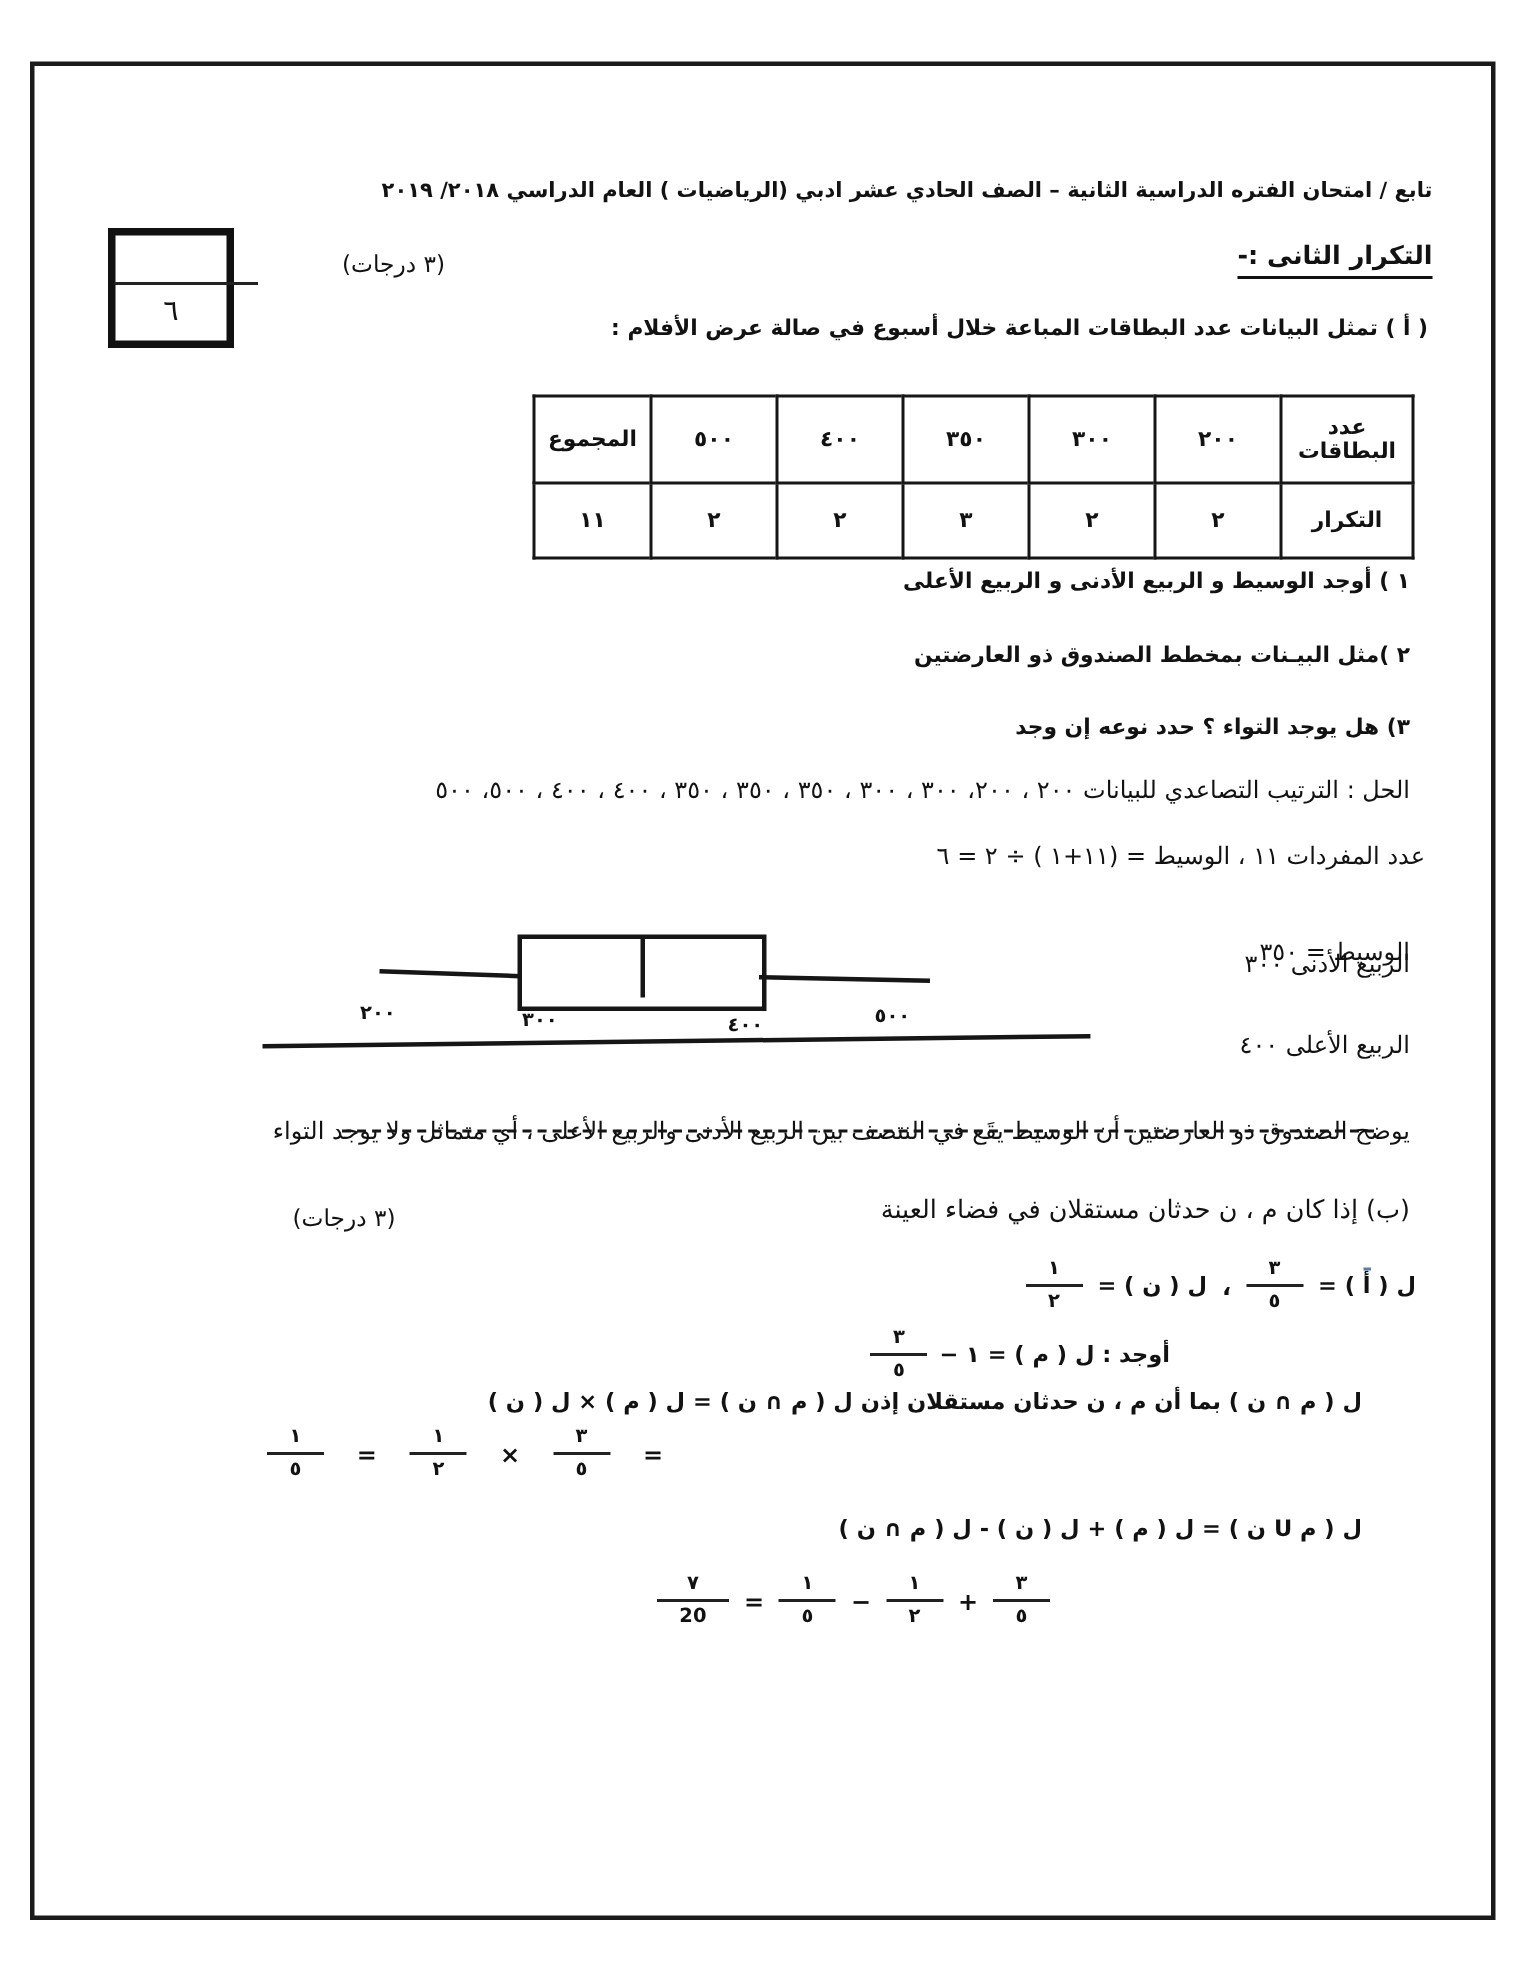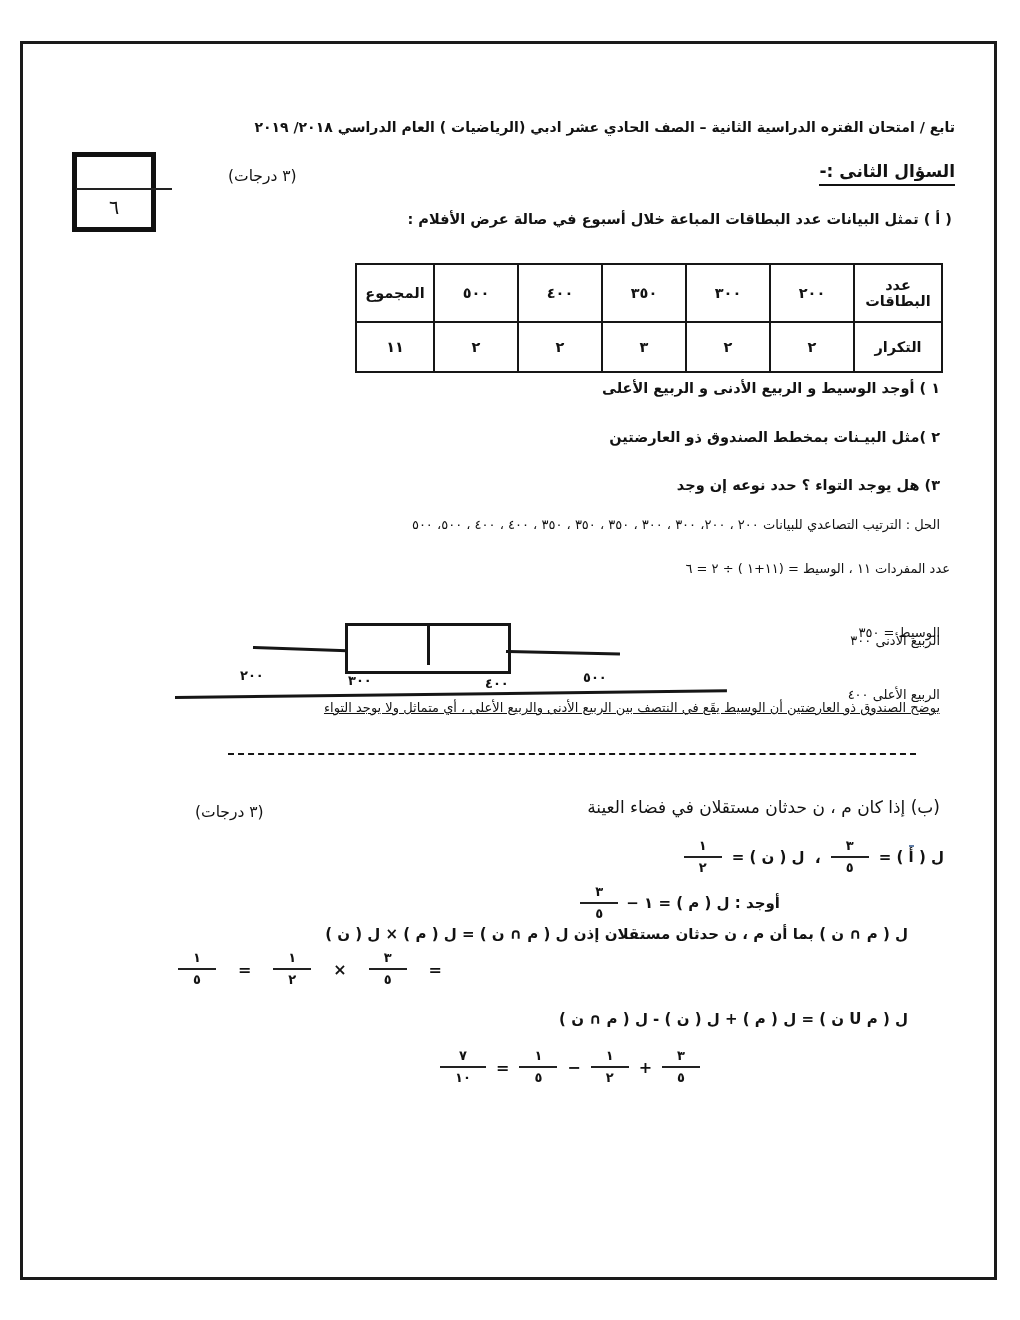--- a/index.html
+++ b/index.html
@@ -7,21 +7,21 @@
   .page{position:relative;width:1020px;height:1320px;background:#fff;overflow:hidden;}
   .abs{position:absolute;}
   .frame{position:absolute;left:20px;top:41px;width:971px;height:1233px;border:3px solid #1a1a1a;}
   .grade-box{position:absolute;left:72px;top:152px;width:74px;height:70px;border:5px solid #111;}
   .grade-divider{position:absolute;left:76px;top:188px;width:96px;height:2px;background:#222;}
   .grade-value{position:absolute;left:90px;top:196px;width:48px;text-align:center;font-size:19px;}
   .hdr{font-weight:bold;font-size:14px;white-space:nowrap;}
   .q-title{font-weight:bold;font-size:17px;border-bottom:2px solid #111;padding-bottom:3px;white-space:nowrap;}
   .marks{font-size:15.5px;white-space:nowrap;}
   .bold-line{font-weight:bold;font-size:14.5px;white-space:nowrap;}
-  .reg-line{font-size:13px;white-space:nowrap;}
+  .reg-line{font-size:16px;white-space:nowrap;}
   .data-table{border-collapse:collapse;text-align:center;font-weight:bold;font-size:14.5px;}
   .data-table td{border:2px solid #161616;vertical-align:middle;padding:2px 4px;}
   .data-table .r1 td{height:52px;}
   .data-table .r2 td{height:44px;}
   .c-name{width:78px;}
   .c-val{width:74px;}
   .c-tot{width:68px;}
   .bp{background:#161616;}
   .bp-box{position:absolute;left:345px;top:623px;width:160px;height:45px;border:3px solid #161616;}
   .bp-median{position:absolute;left:427px;top:626px;width:3px;height:39px;background:#161616;}
@@ -44,21 +44,21 @@
 <div class="page">
 
   <div class="frame"></div>
 
   <div class="grade-box"></div>
   <div class="grade-divider"></div>
   <div class="grade-value">٦</div>
 
   <div class="abs hdr" dir="rtl" style="right:65px;top:119px;">تابع / امتحان الفتره الدراسية الثانية – الصف الحادي عشر ادبي (الرياضيات ) العام الدراسي ٢٠١٨/ ٢٠١٩</div>
 
-  <div class="abs q-title" dir="rtl" style="right:65px;top:161px;">السؤال الثانى :-</div>
+  <div class="abs q-title" dir="rtl" style="right:65px;top:161px;">التكرار الثانى :-</div>
   <div class="abs marks" dir="rtl" style="left:228px;top:167px;">(٣ درجات)</div>
 
   <div class="abs bold-line" dir="rtl" style="right:68px;top:211px;">( أ )  تمثل البيانات عدد البطاقات المباعة خلال أسبوع في صالة عرض الأفلام :</div>
 
   <table class="data-table abs" dir="rtl" style="left:355px;top:263px;">
     <tbody>
         <tr class="r1">
       <td class="c-name">عدد البطاقات</td>
       <td class="c-val">٢٠٠</td>
       <td class="c-val">٣٠٠</td>
@@ -92,21 +92,21 @@
   <div class="bp-wl bp"></div>
   <div class="bp-box"></div>
   <div class="bp-median"></div>
   <div class="bp-wr bp"></div>
   <div class="bp-label" style="left:240px;top:668px;">٢٠٠</div>
   <div class="bp-label" style="left:348px;top:673px;">٣٠٠</div>
   <div class="bp-label" style="left:485px;top:676px;">٤٠٠</div>
   <div class="bp-label" style="left:583px;top:670px;">٥٠٠</div>
   <div class="bp-axis bp"></div>
 
-  <div class="abs reg-line" dir="rtl" style="right:80px;top:700px;text-decoration:underline;">يوضح الصندوق ذو العارضتين أن الوسيط يقَع في النتصف بين الربيع الأدنى والربيع الأعلى ، أي متماثل ولا يوجد التواء</div>
+  <div class="abs reg-line" dir="rtl" style="right:80px;top:744px;">يوضح الصندوق ذو العارضتين أن الوسيط يقَع في النتصف بين الربيع الأدنى والربيع الأعلى ، أي متماثل ولا يوجد التواء</div>
 
   <div class="dashed-sep"></div>
 
   <div class="abs part-b-head" dir="rtl" style="right:80px;top:797px;">(ب) إذا كان  م ، ن حدثان مستقلان في فضاء العينة</div>
   <div class="abs marks" dir="rtl" style="left:195px;top:803px;">(٣ درجات)</div>
 
   <div class="abs eqrow" dir="rtl" style="right:76px;top:838px;gap:10px;">
     <span dir="rtl"><span>ل ( </span><span class="overbar">أ</span><span> ) =</span></span>
     <span class="frac">
         <span class="num">٣</span>
@@ -161,17 +161,17 @@
         <span class="den">٢</span>
       </span>
     <span class="sign">−</span>
     <span class="frac">
         <span class="num">١</span>
         <span class="den">٥</span>
       </span>
     <span class="sign">=</span>
     <span class="frac">
         <span class="num">٧</span>
-        <span class="den">١٠</span>
+        <span class="den">20</span>
       </span>
   </div>
 
 </div>
 
 </body></html>

